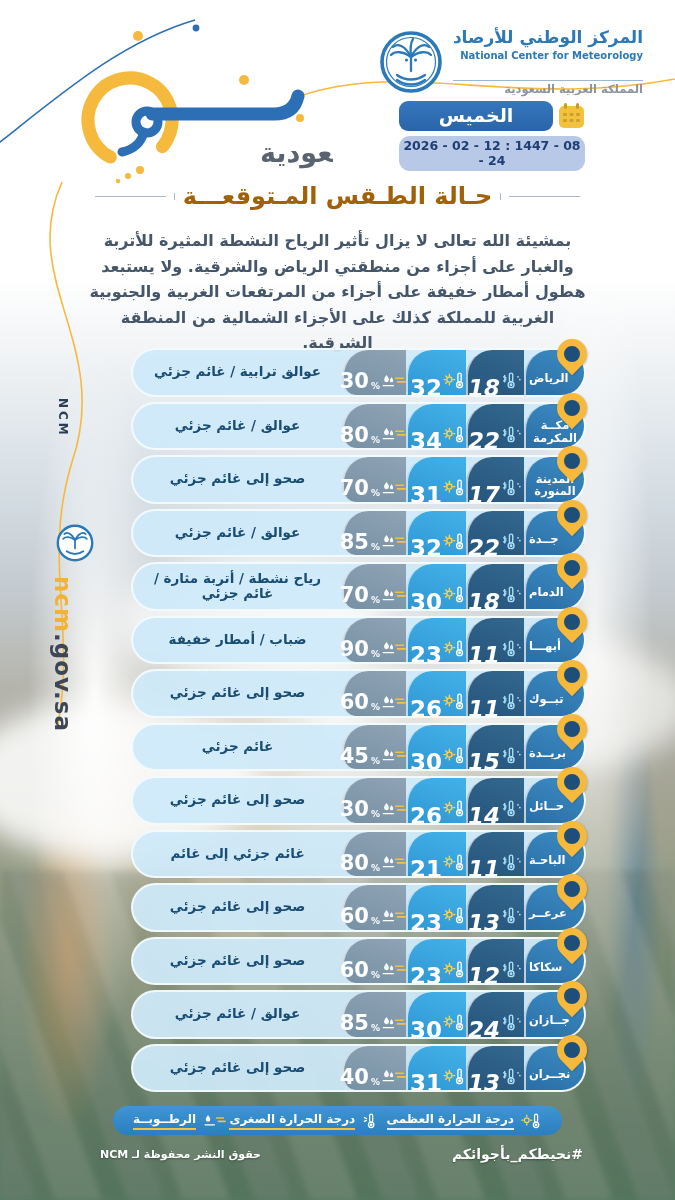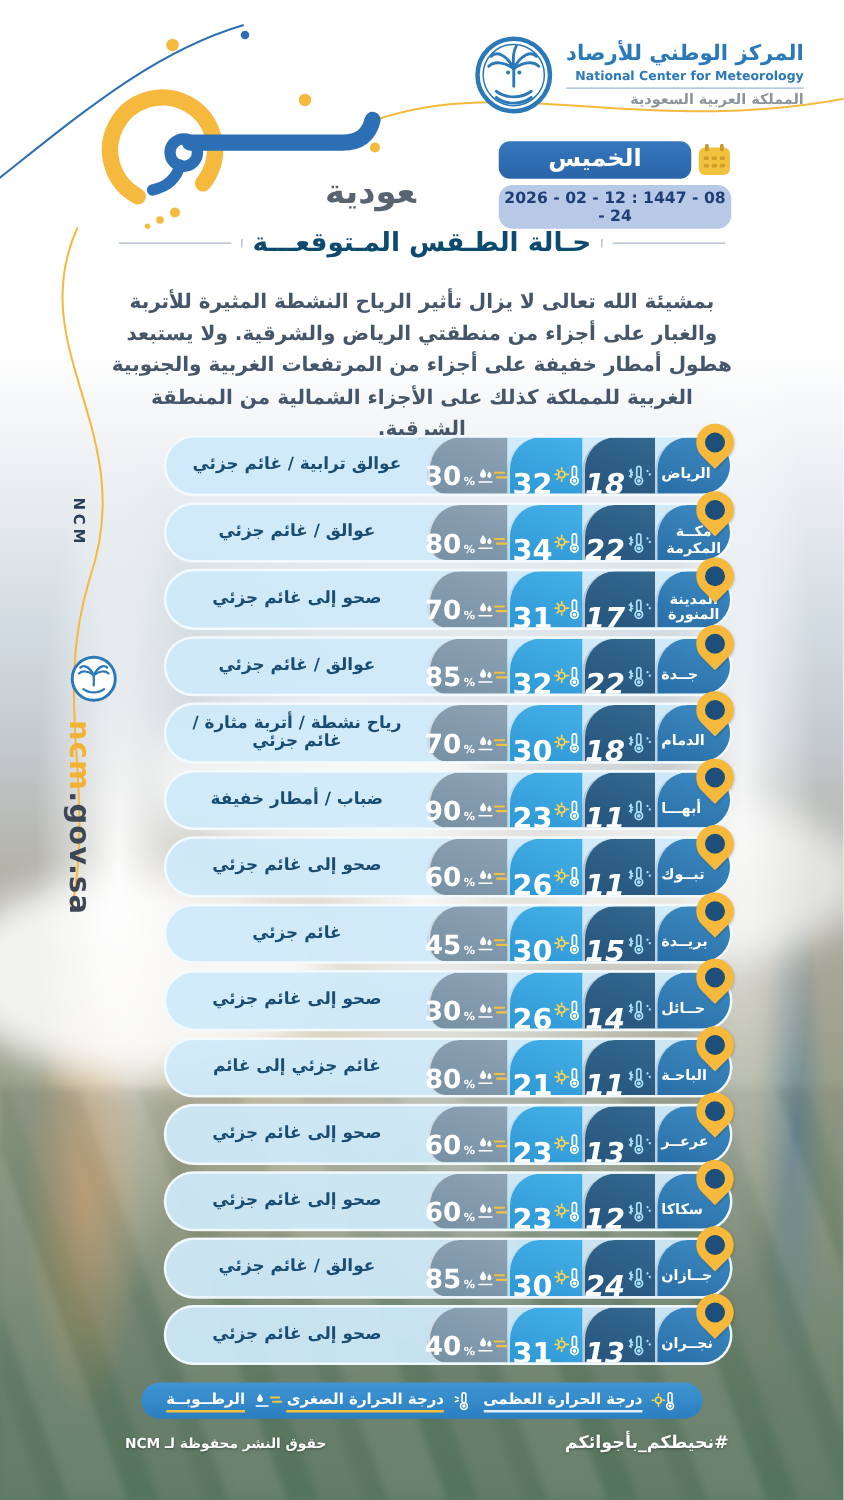--- a/index.html
+++ b/index.html
@@ -23,40 +23,40 @@
         rgba(150,150,142,.5) 52px 96px, rgba(80,95,82,.4) 96px 120px);}
   .cloud{position:absolute;background:rgba(255,255,255,.85);border-radius:50%;filter:blur(14px);z-index:0;}
 
   
   .deco{position:absolute;inset:0;z-index:1;pointer-events:none;}
 
   
   .org{position:absolute;top:28px;right:32px;z-index:3;display:flex;align-items:center;gap:10px;}
   .org-text{text-align:right;}
   .org-ar{font-size:17px;font-weight:700;color:#2B79B9;line-height:1.15;}
-  .org-en{font-size:10px;font-weight:700;color:#2B79B9;border-bottom:1px solid #9fb6cf;padding-bottom:3px;margin-top:2px;}
+  .org-en{font-size:10px;font-weight:700;color:#2B79B9;border-bottom:1px solid #9fb6cf;padding-bottom:19px;margin-top:2px;}
   .org-country{font-size:11.5px;font-weight:700;color:#8b949c;margin-top:1px;}
   .emblem{flex:0 0 auto;}
 
   .brand{position:absolute;top:62px;left:48px;width:285px;z-index:3;}
 
-  .daybox{position:absolute;top:113px;right:90px;z-index:3;width:186px;}
+  .daybox{position:absolute;top:101px;right:90px;z-index:3;width:186px;}
   .day-row{display:flex;align-items:center;gap:5px;}
   .day-banner{flex:1;background:linear-gradient(180deg,#3677bd,#2a64a8);border-radius:9px;
       color:#fff;font-size:19px;font-weight:700;text-align:center;padding:3px 0 5px;}
   .day-cal{width:27px;height:26px;position:relative;}
   .date-pill{margin-top:5px;background:#b7c9e6;border-radius:11px;text-align:center;
       color:#1e3e75;font-size:12.5px;font-weight:700;padding:2px 0 3px;}
   .ltr{direction:ltr;unicode-bidi:isolate;display:inline-block;}
 
   
   .sec-title{position:absolute;top:182px;left:95px;right:95px;z-index:3;display:flex;align-items:center;gap:8px;}
   .sec-title .line{flex:1;height:1px;background:#a9b8c9;}
   .sec-title .tick{width:1px;height:7px;background:#a9b8c9;}
-  .sec-title .txt{font-size:21px;font-weight:700;color:#0c4a6e;white-space:nowrap;}
+  .sec-title .txt{font-size:24px;font-weight:700;color:#a16207;white-space:nowrap;}
   .summary{position:absolute;top:212px;left:88px;right:88px;z-index:3;text-align:center;
       font-size:16px;font-weight:700;color:#46566a;line-height:1.6;}
 
   
   .v-ncm{position:absolute;top:398px;left:56px;z-index:3;writing-mode:vertical-rl;
       font-size:12px;font-weight:700;letter-spacing:3px;color:#2a3f55;}
   .side-emblem{position:absolute;top:524px;left:56px;z-index:3;}
   .v-site{position:absolute;top:576px;left:50px;z-index:3;writing-mode:vertical-rl;
       font-size:23px;font-weight:700;color:#3c4654;letter-spacing:1px;direction:ltr;}
   .v-site b{color:#F2B234;font-weight:700;}

